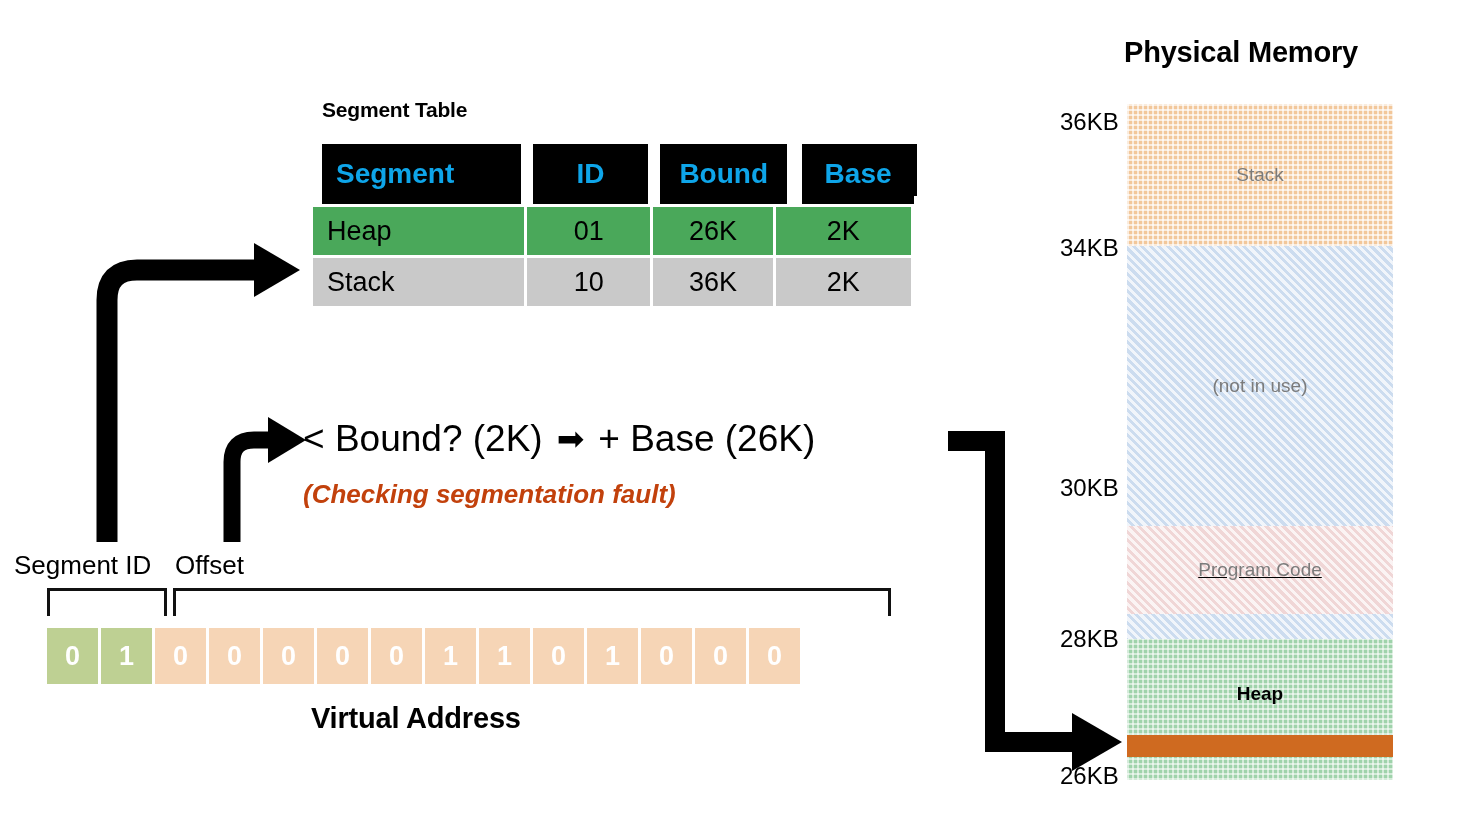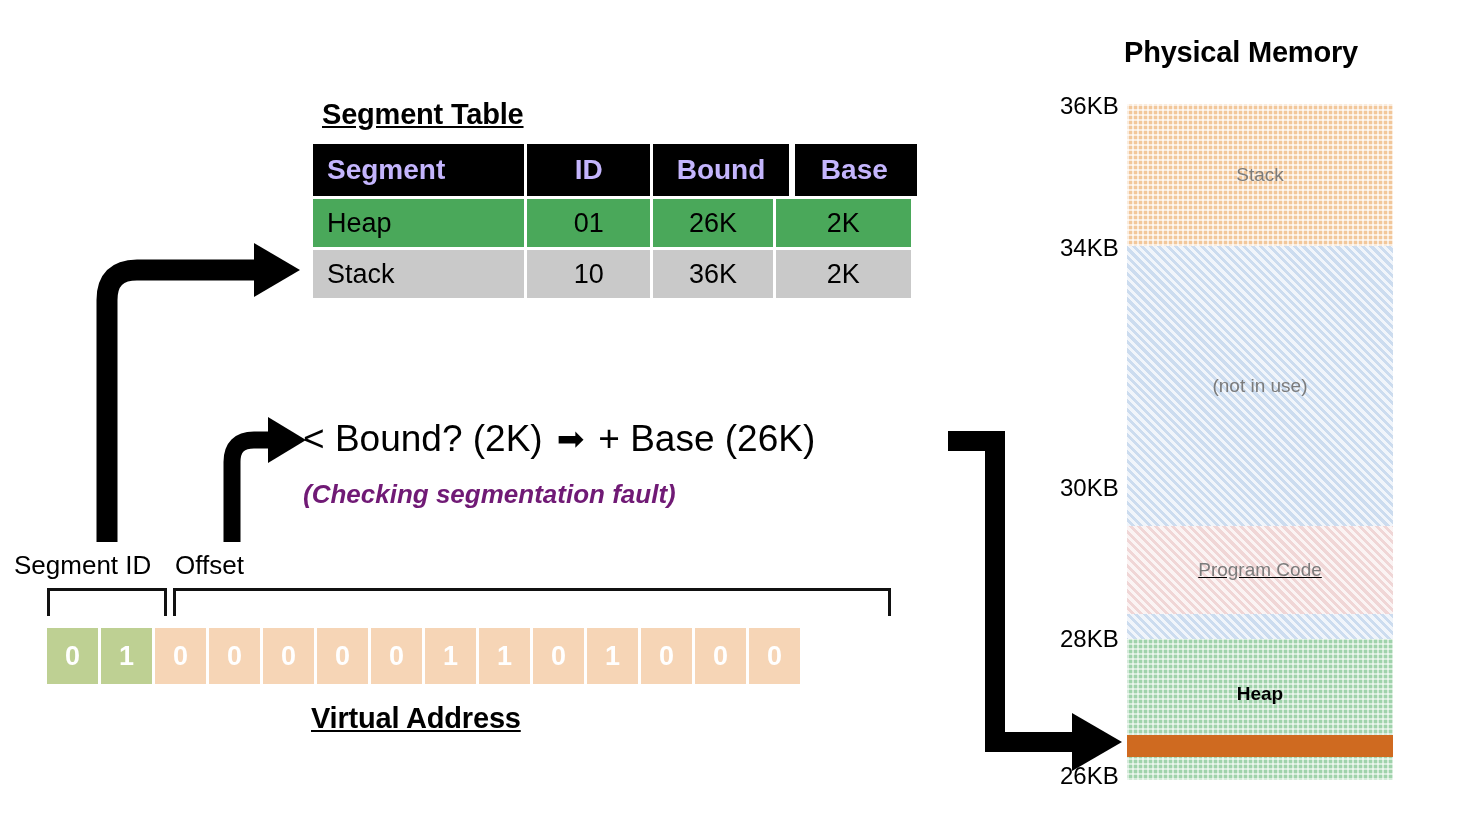--- a/index.html
+++ b/index.html
@@ -2,56 +2,56 @@
 <html><head>
 <meta charset="utf-8">
 <style>
   html,body{margin:0;padding:0;background:#fff;}
   body{width:1472px;height:820px;position:relative;overflow:hidden;
        font-family:"Liberation Sans",sans-serif;color:#000;}
 
   .abs{position:absolute;}
 
   
-  #segment-table-title{left:322px;top:98px;font-size:29px;font-weight:bold;letter-spacing:-0.2px;text-decoration:underline;}
+  #segment-table-title{left:322px;top:98px;font-size:21px;font-weight:bold;letter-spacing:-0.2px;}
   #segment-table{left:313px;top:144px;width:604px;}
   .st-row{display:flex;width:100%;margin-bottom:3px;}
   .st-cell{box-sizing:border-box;display:flex;align-items:center;height:48px;
            font-size:27px;padding-left:14px;margin-right:3px;}
   .st-cell.c-seg{width:212px;}
   .st-cell.c-id{width:124px;justify-content:center;padding-left:0;}
   .st-cell.c-base{width:120px;justify-content:center;padding-left:0;}
   .st-cell.c-bound{width:136px;justify-content:center;padding-left:0;margin-right:6px;}
-  .st-row.head .st-cell{background:#000;color:#c4b5fd;font-weight:bold;height:52px;font-size:28px;}
+  .st-row.head .st-cell{background:#000;color:#0ea5e9;font-weight:bold;height:60px;font-size:28px;margin-left:9px;}
   .st-row.body .st-cell{background:#c9c9c9;color:#000;}
   .st-row.body.hl .st-cell{background:#4aa85a;}
   #st-right-edge{left:913px;top:144px;width:4px;height:52px;background:#000;}
 
   
   #expr-row{left:303px;top:418px;display:flex;align-items:center;gap:14px;
             font-size:37px;white-space:nowrap;}
   #expr-arrow-mid{font-size:33px;line-height:1;transform:translateY(-1px);}
-  #seg-fault-note{left:303px;top:479px;font-size:26px;font-weight:bold;font-style:italic;color:#701a75;}
+  #seg-fault-note{left:303px;top:479px;font-size:26px;font-weight:bold;font-style:italic;color:#c2410c;}
 
   
   #lbl-segid{left:14px;top:550px;font-size:26px;}
   #lbl-offset{left:175px;top:550px;font-size:26px;}
 
   .bracket{position:absolute;border-left:3px solid #111;border-right:3px solid #111;
            border-top:3px solid #111;box-sizing:border-box;}
   #bracket-segid{left:47px;top:588px;width:120px;height:28px;}
   #bracket-offset{left:173px;top:588px;width:718px;height:28px;}
 
   #addr-bits{left:47px;top:628px;display:flex;gap:3px;}
   .bit{width:51px;height:56px;display:flex;align-items:center;justify-content:center;
        color:#fff;font-size:27px;font-weight:bold;}
   .bit.seg{background:#bed093;}
   .bit.off{background:#f6d5b6;}
 
-  #virtual-address-title{left:311px;top:702px;font-size:29px;font-weight:bold;letter-spacing:-0.2px;text-decoration:underline;}
+  #virtual-address-title{left:311px;top:702px;font-size:29px;font-weight:bold;letter-spacing:-0.2px;}
 
   
   #pm-title{left:1124px;top:36px;font-size:29px;font-weight:bold;letter-spacing:-0.2px;}
   #pm-col{left:1127px;top:104px;width:266px;height:676px;}
   .pm-block{position:absolute;left:0;width:100%;display:flex;align-items:center;justify-content:center;
             box-sizing:border-box;}
   .pm-label{font-size:19px;color:#7b7b7b;}
   .pm-label.dark{color:#000;font-weight:bold;font-size:19px;}
 
   .pat-stack{background-color:#f2c79a;
@@ -147,21 +147,21 @@
   </div>
   <div class="pm-block pat-free" style="top:510px;height:125px;">
     <span class="pm-label">(not in use)</span>
   </div>
   <div class="pm-block pat-heap" style="top:535px;height:141px;">
     <span class="pm-label dark" style="transform:translateY(-16px);">Heap</span>
     <div id="heap-highlight-bar" style="top:96px;height:22px;"></div>
   </div>
 </div>
 
-<div class="pm-tick abs" style="left:1060px;top:92px;">36KB</div>
+<div class="pm-tick abs" style="left:1060px;top:108px;">36KB</div>
 <div class="pm-tick abs" style="left:1060px;top:234px;">34KB</div>
 <div class="pm-tick abs" style="left:1060px;top:474px;">30KB</div>
 <div class="pm-tick abs" style="left:1060px;top:625px;">28KB</div>
 <div class="pm-tick abs" style="left:1060px;top:762px;">26KB</div>
 
 <svg id="arrow-layer" viewBox="0 0 1472 820" xmlns="http://www.w3.org/2000/svg">
 
   <path d="M107,542 L107,300 Q107,270 137,270 L262,270" fill="none" stroke="#000" stroke-width="21" stroke-linecap="butt"></path>
   <polygon points="254,243 300,270 254,297" fill="#000"></polygon>
 

